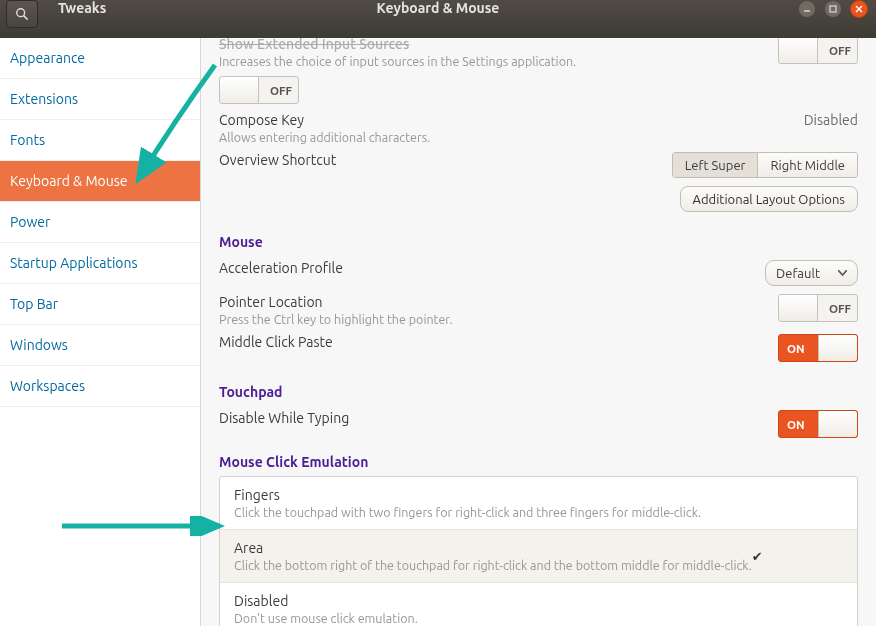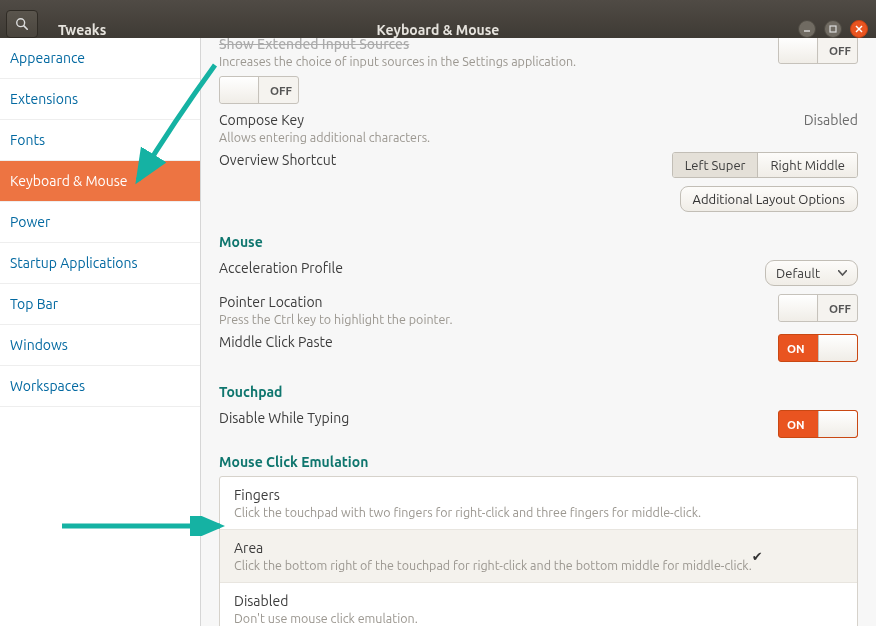--- a/index.html
+++ b/index.html
@@ -1,34 +1,34 @@
 <!DOCTYPE html>
 <html><head>
 <meta charset="utf-8">
 <style>
 html,body{margin:0;padding:0;font-family:"Ubuntu",Cantarell,"Segoe UI",sans-serif;font-size:14px;color:#3c3c3c;background:#f7f7f7}
 .window{width:876px;height:626px;background:#f7f7f7;position:relative;overflow:hidden}
-.titlebar{height:38px;background:linear-gradient(#504b45,#3e3a34);display:flex;align-items:flex-end;color:#ddd;position:relative}
+.titlebar{height:38px;background:linear-gradient(#504b45,#3e3a34);display:flex;align-items:flex-start;color:#ddd;position:relative}
 .titlebar .search-btn{width:30px;height:26px;margin-left:6px;border-radius:4px;background:linear-gradient(#5a554d,#4a453e);border:1px solid #2f2b25;display:flex;align-items:center;justify-content:center}
 .titlebar .app-name{font-weight:600;margin-left:20px;color:#e6e3dd}
 .titlebar .page-title{position:absolute;left:50%;transform:translateX(-50%);font-weight:700;color:#e6e3dd}
 .winbtns{position:absolute;right:8px;display:flex;gap:8px}
 .winbtn{width:16px;height:16px;border-radius:50%;display:flex;align-items:center;justify-content:center;font-size:10px;color:#3a3a3a}
 .winbtn.min,.winbtn.max{background:#706b62;border:1px solid #4e4a42}
 .winbtn.close{background:#e95420;border:1px solid #c34113;color:#fff}
 .body{display:flex;height:588px}
 .sidebar{width:200px;background:#fff;border-right:1px solid #d6d6d6}
 .sidebar-item{padding:12px 10px;border-bottom:1px solid #eee;cursor:pointer;color:#0369a1}
 .sidebar-item.sel{background:#ed7442;color:#fff}
 .content{flex:1;padding:0 18px 18px 18px;overflow:hidden;position:relative}
 .row{display:flex;align-items:flex-start;justify-content:space-between;padding:4px 0}
 .lbl{display:flex;flex-direction:column}
 .lbl .t{color:#3c3c3c}
 .lbl .d{color:#9b9790;font-size:12.5px;margin-top:2px}
-.sect{font-weight:700;color:#0f766e;margin-top:18px;margin-bottom:6px}
+.sect{font-weight:700;color:#4c1d95;margin-top:18px;margin-bottom:6px}
 .switch{width:78px;height:26px;border-radius:3px;border:1px solid #c6c2bb;position:relative;background:#f5f3ef;display:flex;align-items:center;font-size:11.5px;color:#555;overflow:hidden}
 .switch .knob{width:38px;height:100%;background:linear-gradient(#fff,#f0ede7);border-right:1px solid #c6c2bb;box-shadow:0 1px 1px rgba(0,0,0,.1);position:absolute;left:0;top:0;border-radius:2px 0 0 2px}
 .switch .txt-off{margin-left:auto;margin-right:6px;font-weight:600}
 .switch.on{background:#e95420;border-color:#c94813;color:#fff}
 .switch.on .txt-on{margin-left:8px;font-weight:600}
 .switch.on .knob{left:auto;right:0;border-left:1px solid #c6c2bb;border-right:none;border-radius:0 2px 2px 0;background:linear-gradient(#fff,#f0ede7)}
 .seg{display:inline-flex;border-radius:3px;border:1px solid #c2beb6;overflow:hidden;margin-left:auto}
 .seg .opt{padding:5px 12px;font-size:13px;background:linear-gradient(#fdfcfa,#f0ede7);border-right:1px solid #c2beb6;cursor:pointer}
 .seg .opt:last-child{border-right:none}
 .seg .opt.sel{background:#e4e0d8}

